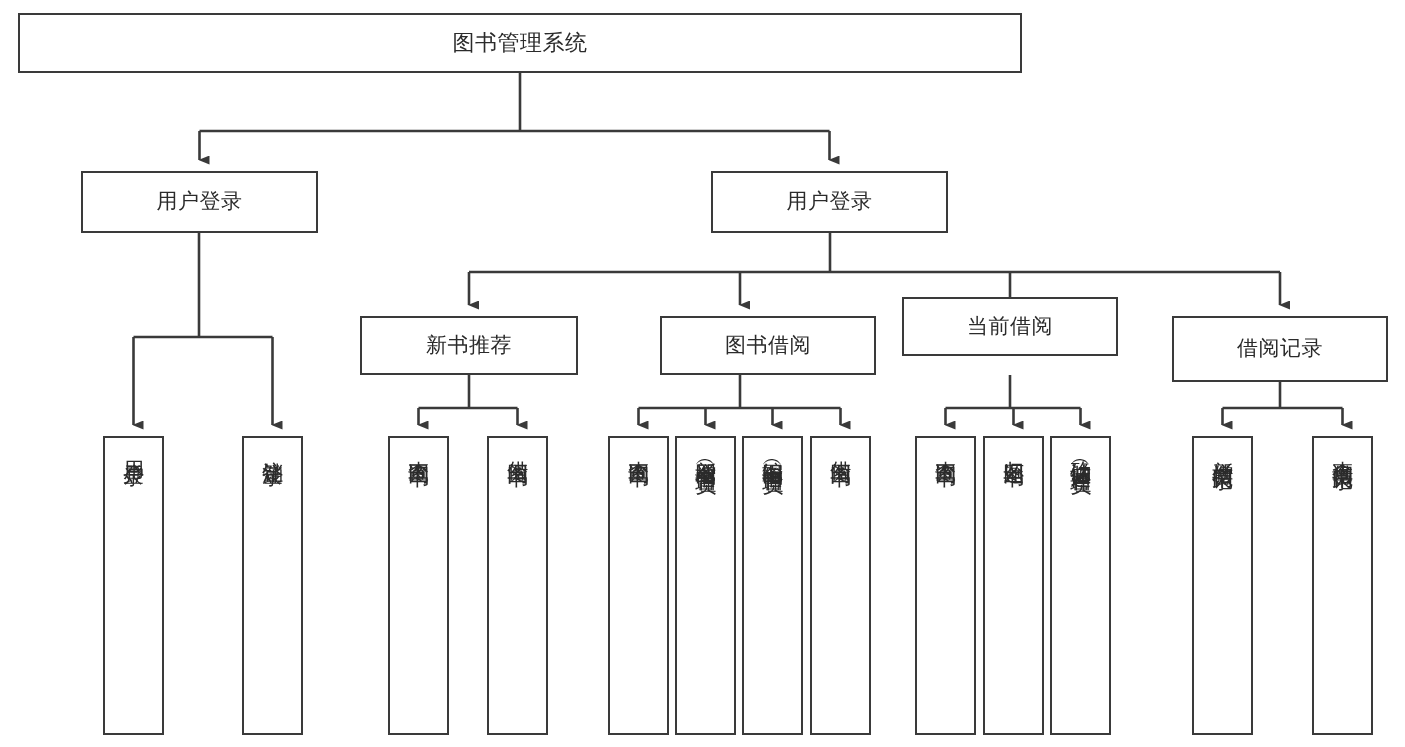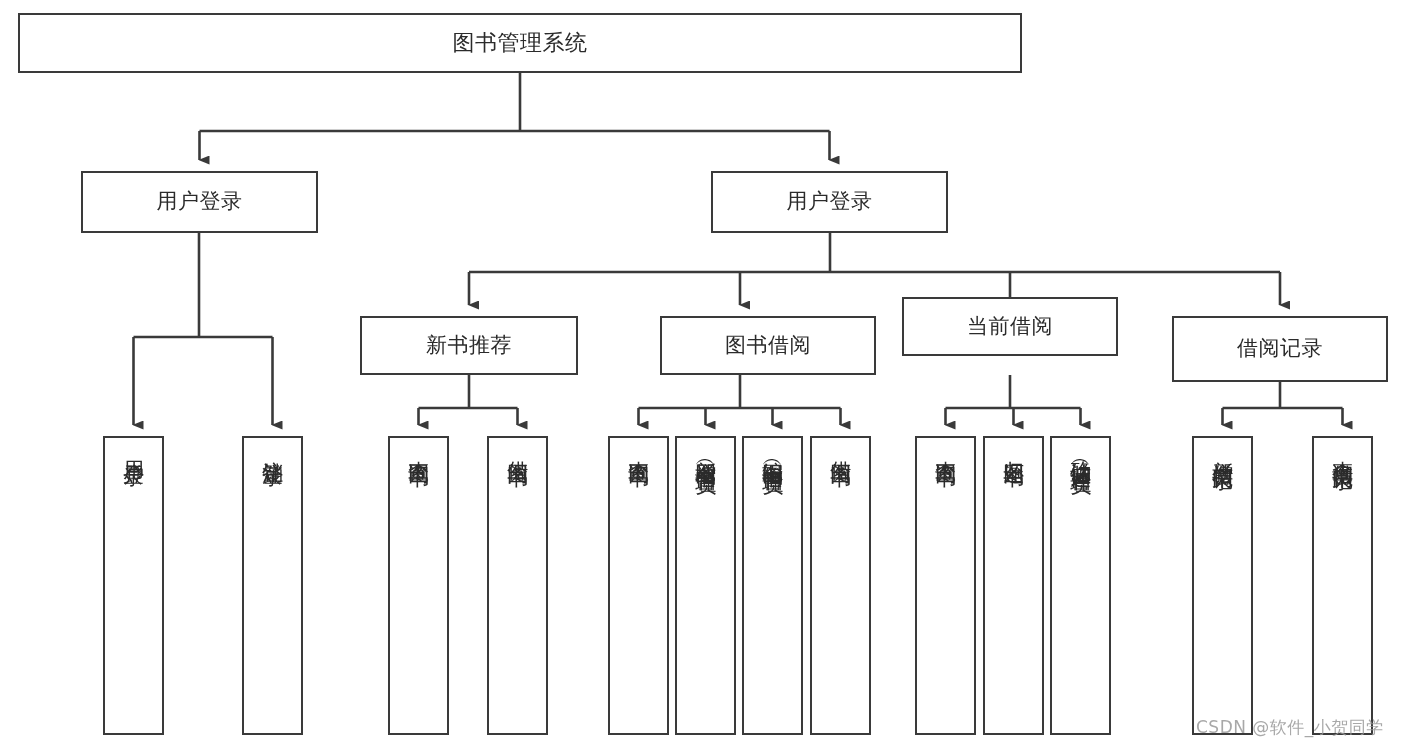--- a/index.html
+++ b/index.html
@@ -170,14 +170,13 @@
         <span class="node-label">确认归还（管理员）</span>
       </div>
       <div class="node leaf vertical" style="left: 1192px; top: 436px; width: 61px; height: 299px;">
         <span class="node-label">新增借阅记录</span>
       </div>
       <div class="node leaf vertical" style="left: 1312px; top: 436px; width: 61px; height: 299px;">
         <span class="node-label">查询借阅记录</span>
       </div>
     </div>
 
-  <div class="watermark" style="left: 1196px; top: 716px; color: rgb(154, 154, 154);">CSDN @软件_小贺同学</div>
 </div>
 
 </body></html>

